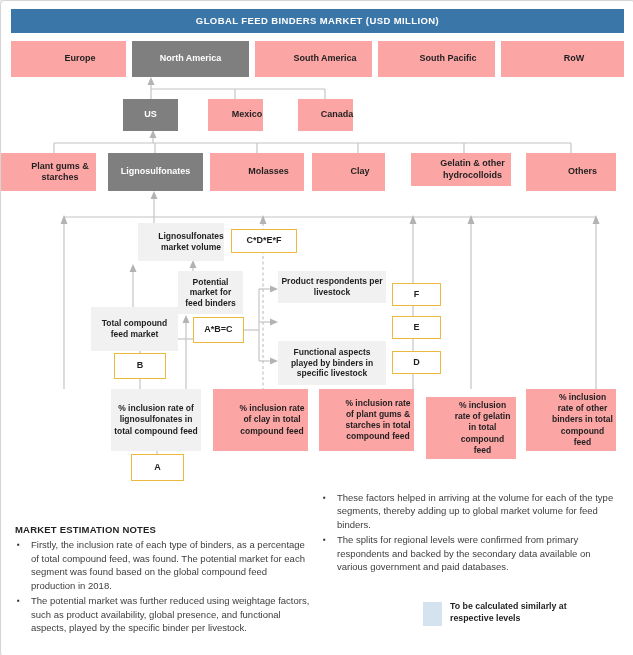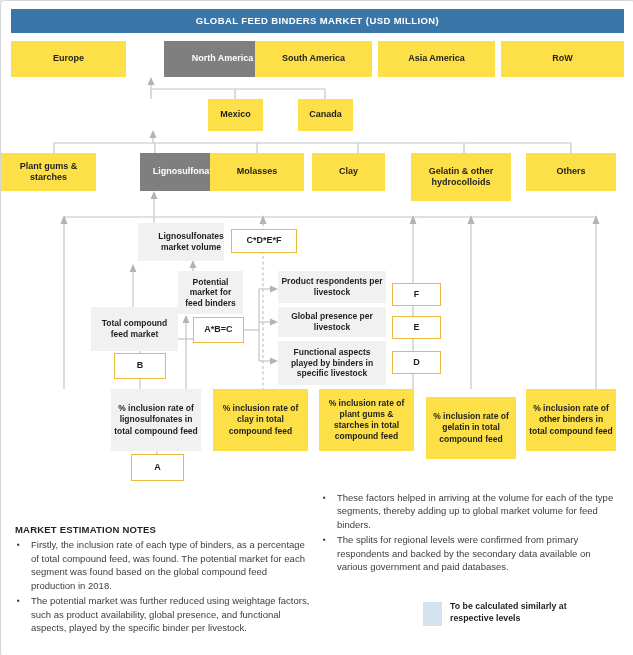--- a/index.html
+++ b/index.html
@@ -6,22 +6,22 @@
   .canvas{
     position:relative;width:633px;height:655px;background:#ffffff;
     border:1px solid #d5d5d5;border-radius:4px;overflow:hidden;
     font-family:"Liberation Sans", sans-serif;
     -webkit-font-smoothing:antialiased;
   }
   svg.connectors{position:absolute;left:0;top:0;z-index:1;}
   .box{position:absolute;z-index:2;display:flex;align-items:center;justify-content:center;
        text-align:center;box-sizing:border-box;padding:2px 3px;line-height:1.25;}
   .hdr{background:#3b76a8;color:#ffffff;font-weight:bold;font-size:9.5px;letter-spacing:.4px;}
-  .blue{background:#fde047;color:#1f1f1f;font-weight:bold;font-size:9px;}
-  .dark{background:#7f7f7f;color:#ffffff;font-weight:bold;font-size:9px;margin-left:32px;}
+  .blue{background:#fca5a5;color:#1f1f1f;font-weight:bold;font-size:9px;padding-left:26px;}
+  .dark{background:#7f7f7f;color:#ffffff;font-weight:bold;font-size:9px;}
   .gray{background:#f1f1f2;color:#1f1f1f;font-weight:bold;font-size:8.5px;}
   .gold{background:#ffffff;border:1.5px solid #ecb93d;color:#1f1f1f;font-weight:bold;font-size:9px;}
   .incl{font-size:8.5px;line-height:1.3;}
   .notes{position:absolute;z-index:2;color:#3d3d3d;font-size:9.5px;line-height:1.42;}
   .notes-title{font-weight:bold;color:#1f1f1f;font-size:9.5px;margin-bottom:2px;letter-spacing:.2px;margin-top:34px;}
   .bullet{display:flex;margin-bottom:2px;}
   .bullet .bmark{flex:0 0 14px;padding-left:2px;color:#2a2a2a;font-size:8px;line-height:1.7;}
   .bullet .btext{flex:1;}
   .legend-swatch{position:absolute;z-index:2;background:#d5e3f0;}
   .legend-label{position:absolute;z-index:2;font-weight:bold;color:#1f1f1f;font-size:8.8px;line-height:1.35;}
@@ -86,42 +86,42 @@
       <path d="M277,321 L269,317.5 L269,324.5 Z"></path>
       <path d="M277,360 L269,356.5 L269,363.5 Z"></path>
     </g>
   </svg>
 
   <div class="box hdr" style="left:10px;top:8px;width:613px;height:24px;">GLOBAL FEED BINDERS MARKET (USD MILLION)</div>
 
   <div class="box blue" style="left:10px;top:40px;width:115px;height:36px;">Europe</div>
   <div class="box dark" style="left:131px;top:40px;width:117px;height:36px;">North America</div>
   <div class="box blue" style="left:254px;top:40px;width:117px;height:36px;">South America</div>
-  <div class="box blue" style="left:377px;top:40px;width:117px;height:36px;">Asia America</div>
+  <div class="box blue" style="left:377px;top:40px;width:117px;height:36px;">South Pacific</div>
   <div class="box blue" style="left:500px;top:40px;width:123px;height:36px;">RoW</div>
 
+  <div class="box dark" style="left:122px;top:98px;width:55px;height:32px;">US</div>
   <div class="box blue" style="left:207px;top:98px;width:55px;height:32px;">Mexico</div>
   <div class="box blue" style="left:297px;top:98px;width:55px;height:32px;">Canada</div>
 
   <div class="box blue" style="left:0;top:152px;width:95px;height:38px;">Plant gums &amp; starches</div>
   <div class="box dark" style="left:107px;top:152px;width:95px;height:38px;">Lignosulfonates</div>
   <div class="box blue" style="left:209px;top:152px;width:94px;height:38px;">Molasses</div>
   <div class="box blue" style="left:311px;top:152px;width:73px;height:38px;">Clay</div>
-  <div class="box blue" style="left:410px;top:152px;width:100px;height:48px;">Gelatin &amp; other hydrocolloids</div>
+  <div class="box blue" style="left:410px;top:152px;width:100px;height:33px;">Gelatin &amp; other hydrocolloids</div>
   <div class="box blue" style="left:525px;top:152px;width:90px;height:38px;">Others</div>
 
   <div class="box gray" style="left:137px;top:222px;width:86px;height:38px;padding-left:23px;">Lignosulfonates market volume</div>
   <div class="box gold" style="left:230px;top:228px;width:66px;height:24px;">C*D*E*F</div>
   <div class="box gray" style="left:177px;top:270px;width:65px;height:43px;">Potential market for feed binders</div>
   <div class="box gold" style="left:192px;top:316px;width:51px;height:26px;">A*B=C</div>
   <div class="box gray" style="left:90px;top:306px;width:87px;height:44px;">Total compound feed market</div>
   <div class="box gold" style="left:113px;top:352px;width:52px;height:26px;">B</div>
 
   <div class="box gray" style="left:277px;top:270px;width:108px;height:32px;">Product respondents per livestock</div>
-  <div class="box gray" style="left:277px;top:306px;width:108px;height:30px;">Global presence per livestock</div>
   <div class="box gray" style="left:277px;top:340px;width:108px;height:44px;">Functional aspects played by binders in specific livestock</div>
 
   <div class="box gold" style="left:391px;top:282px;width:49px;height:23px;">F</div>
   <div class="box gold" style="left:391px;top:315px;width:49px;height:23px;">E</div>
   <div class="box gold" style="left:391px;top:350px;width:49px;height:23px;">D</div>
 
   <div class="box gray incl" style="left:110px;top:388px;width:90px;height:62px;">% inclusion rate of lignosulfonates in total compound feed</div>
   <div class="box blue incl" style="left:212px;top:388px;width:95px;height:62px;">% inclusion rate of clay in total compound feed</div>
   <div class="box blue incl" style="left:318px;top:388px;width:95px;height:62px;">% inclusion rate of plant gums &amp; starches in total compound feed</div>
   <div class="box blue incl" style="left:425px;top:396px;width:90px;height:62px;">% inclusion rate of gelatin in total compound feed</div>

